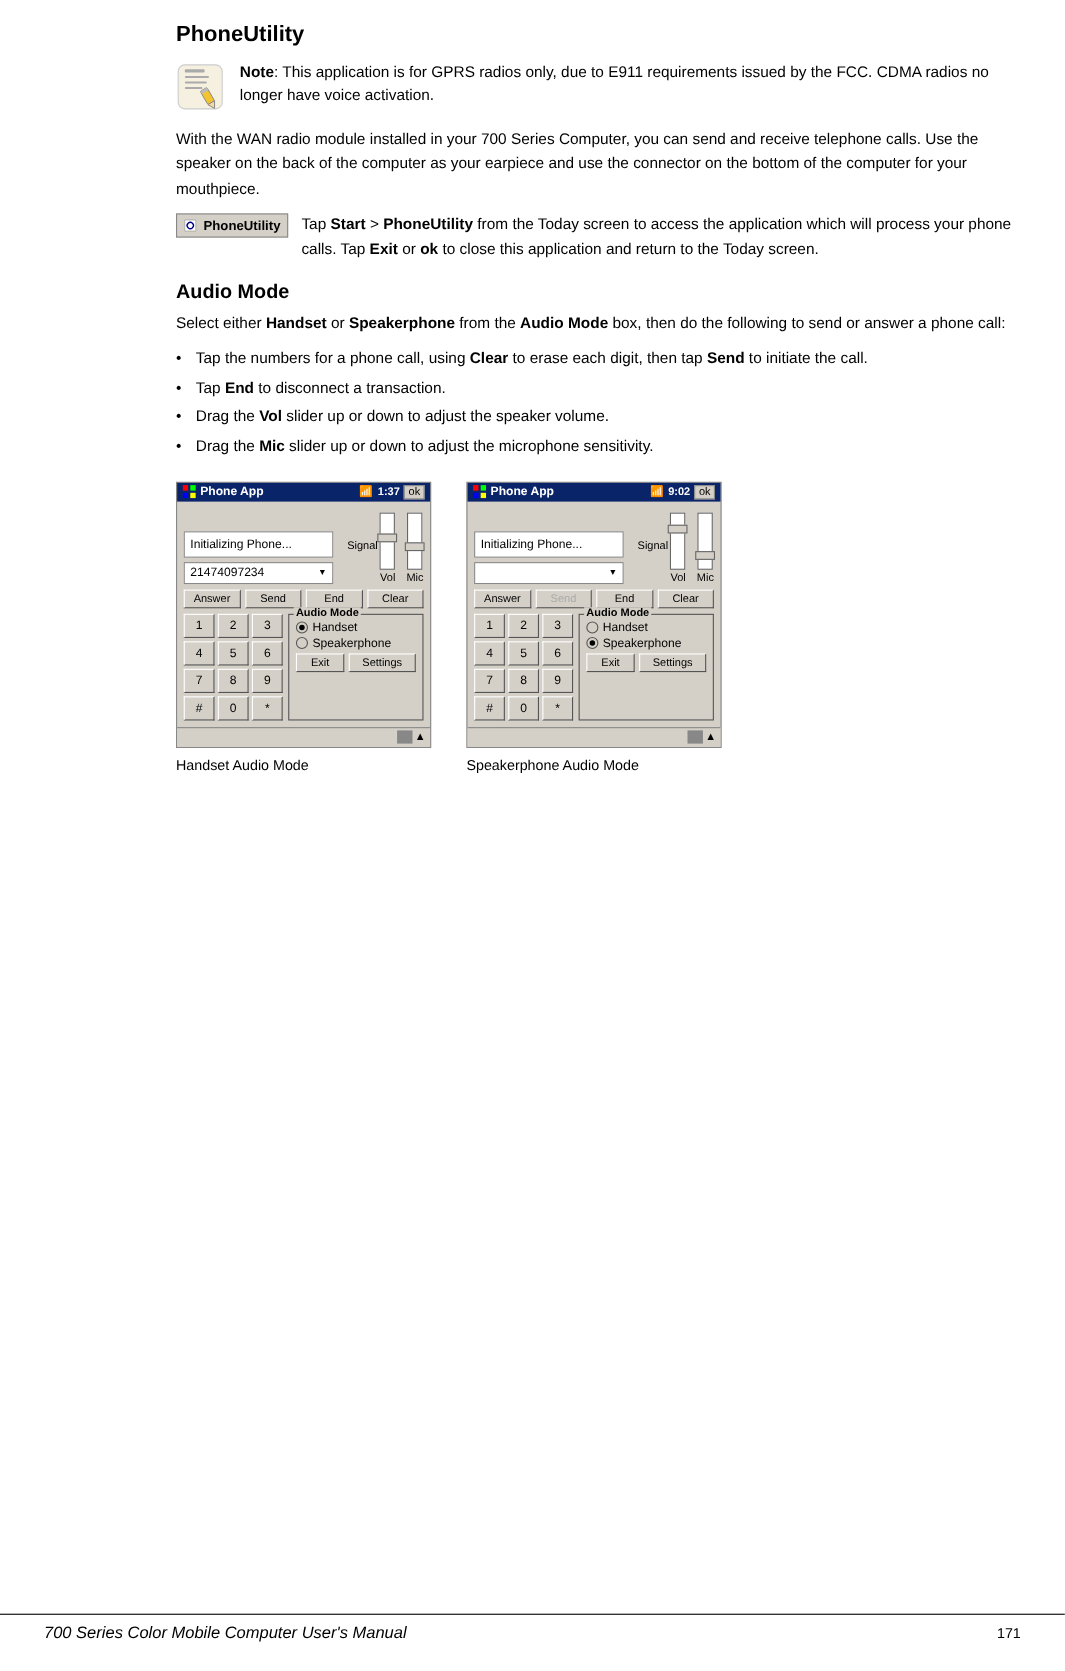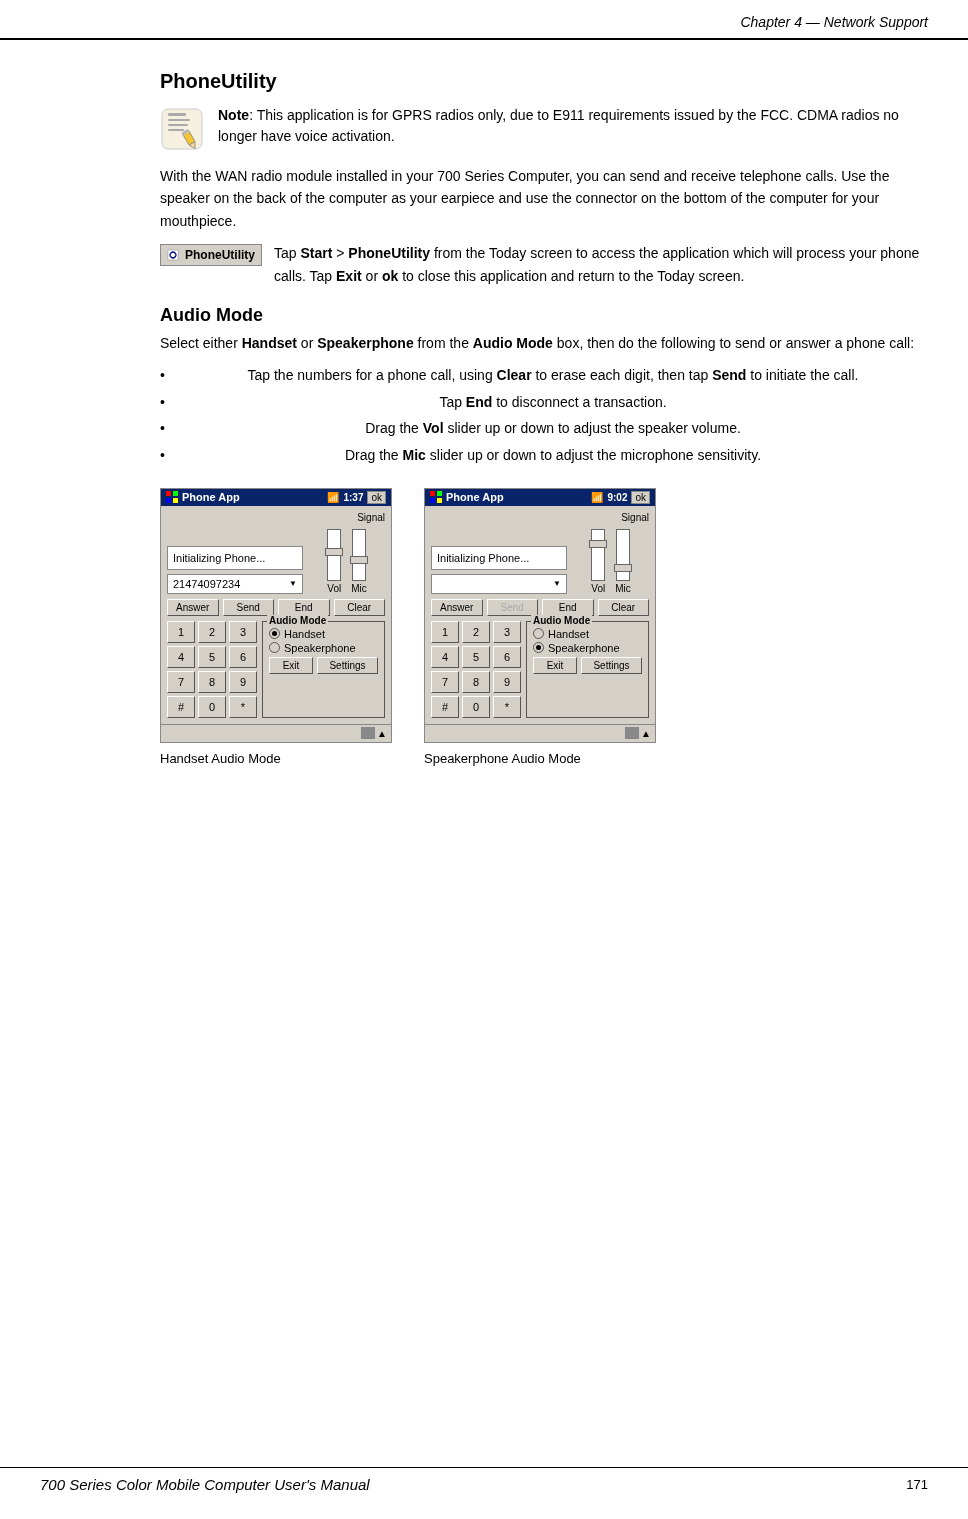--- a/index.html
+++ b/index.html
@@ -112,21 +112,20 @@
     }
     .phone-utility-icon {
       flex-shrink: 0;
       margin-top: 2px;
     }
     
     .bullet-list {
       list-style: none;
       margin: 8px 0 10px 0;
       padding: 0;
-      text-align: center;
     }
     .bullet-list li {
       font-family: Arial, sans-serif;
       font-size: 14px;
       line-height: 1.6;
       padding-left: 18px;
       position: relative;
       margin-bottom: 4px;
     }
     .bullet-list li::before {
@@ -204,21 +203,20 @@
       align-items: flex-end;
     }
     .phone-left-panel {
       flex: 1;
       display: flex;
       flex-direction: column;
       gap: 4px;
     }
     .phone-right-panel {
       display: flex;
-      flex-direction: column;
       align-items: center;
       gap: 2px;
       width: 76px;
     }
     .signal-label {
       font-size: 10px;
       text-align: right;
       width: 100%;
     }
     .sliders-row {
@@ -404,23 +402,20 @@
       font-family: Arial, sans-serif;
       font-weight: bold;
       white-space: nowrap;
     }
   </style>
 </head>
 <body>
 
 <div class="page">
 
-  <div class="page-header">
-    <span class="header-title">Chapter  4  —  Network Support</span>
-  </div>
 
   <div class="content">
 
     <h1 class="section-title">PhoneUtility</h1>
 
     <div class="note-box">
       <div class="note-icon">
         
         <svg width="44" height="44" viewBox="0 0 44 44">
           <rect x="2" y="2" width="40" height="40" rx="6" fill="#f5f0e0" stroke="#ccc" stroke-width="1"></rect>

